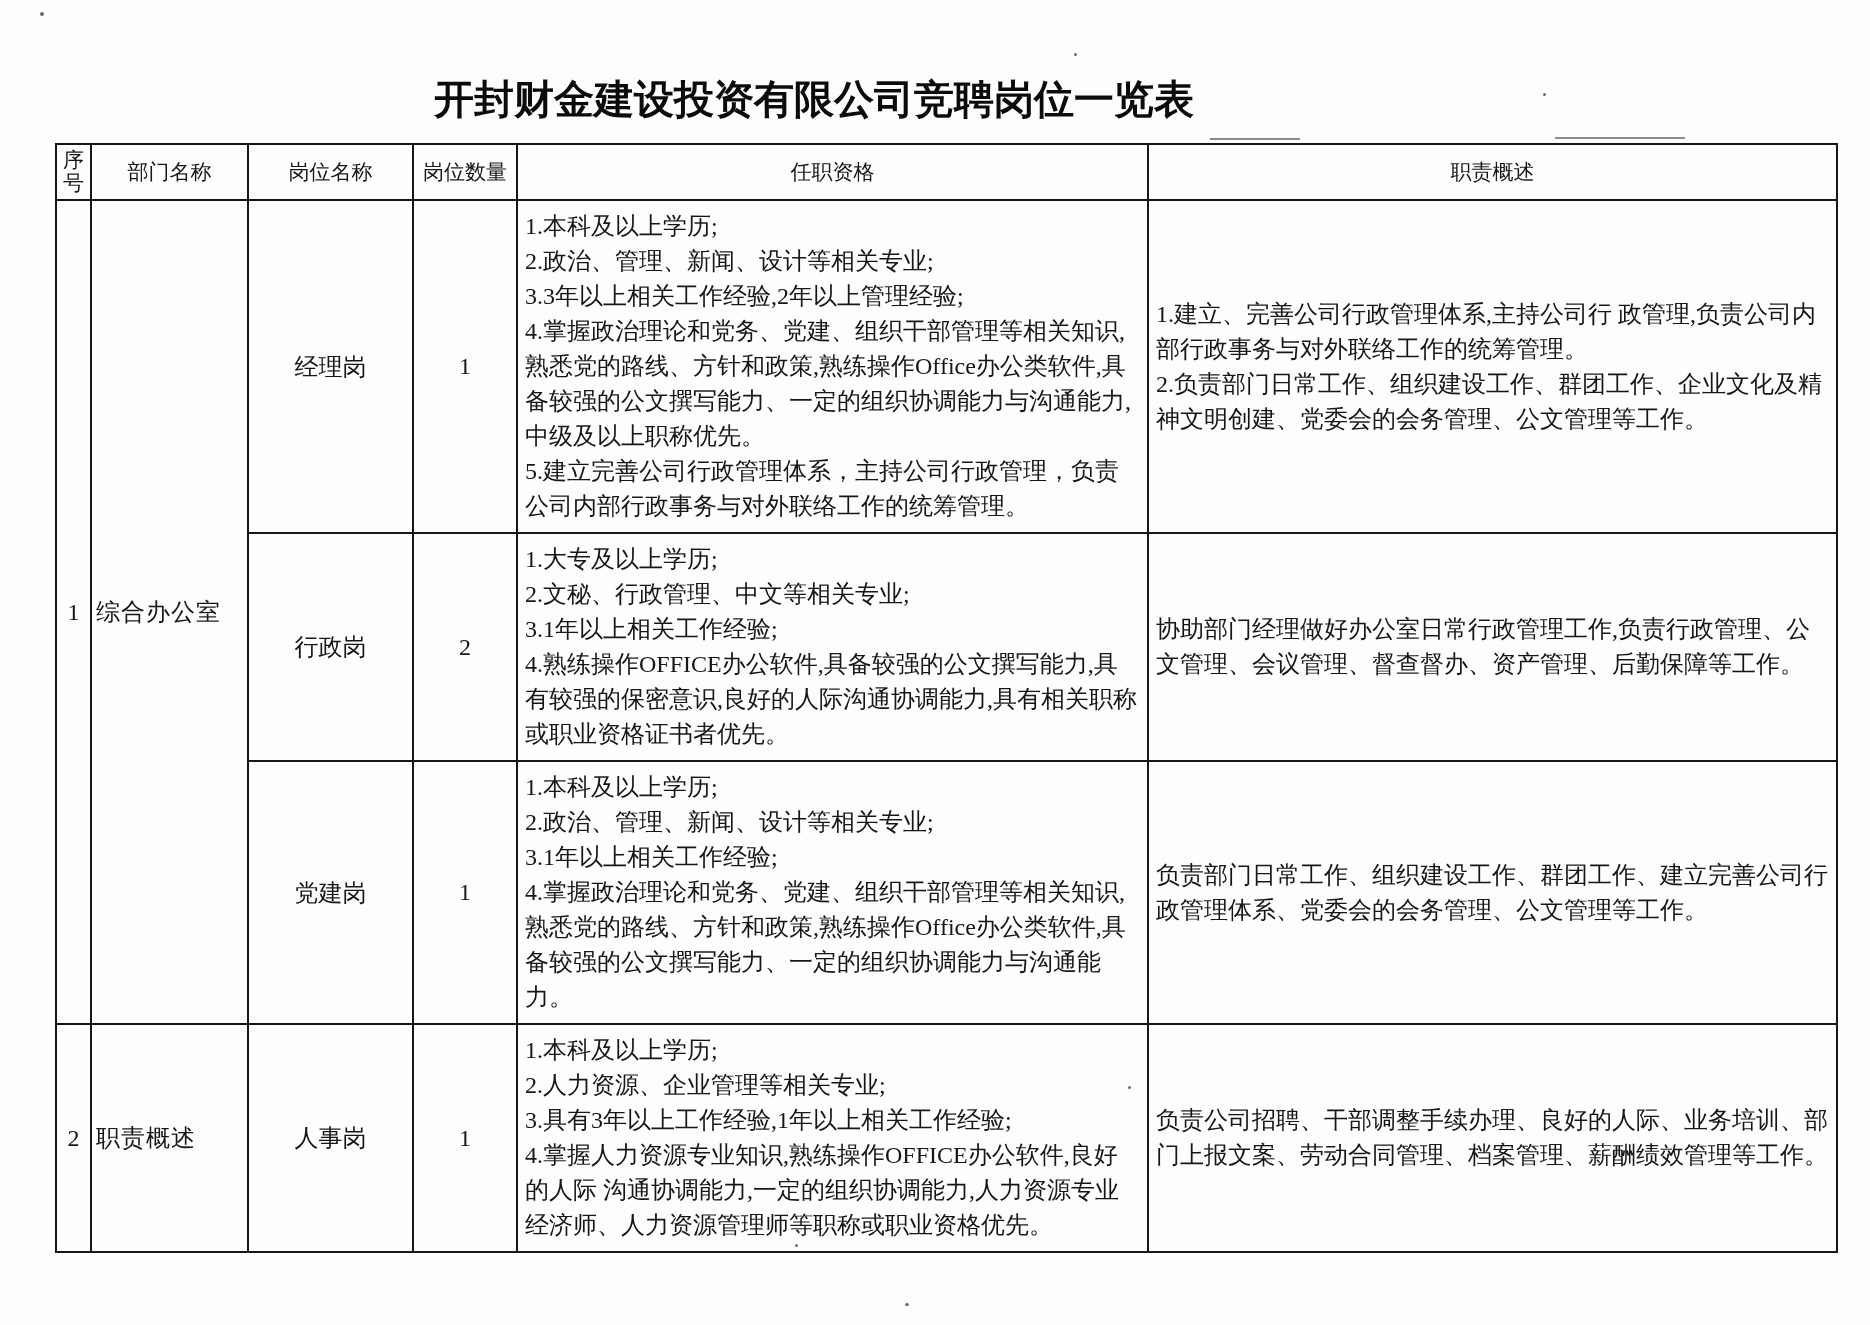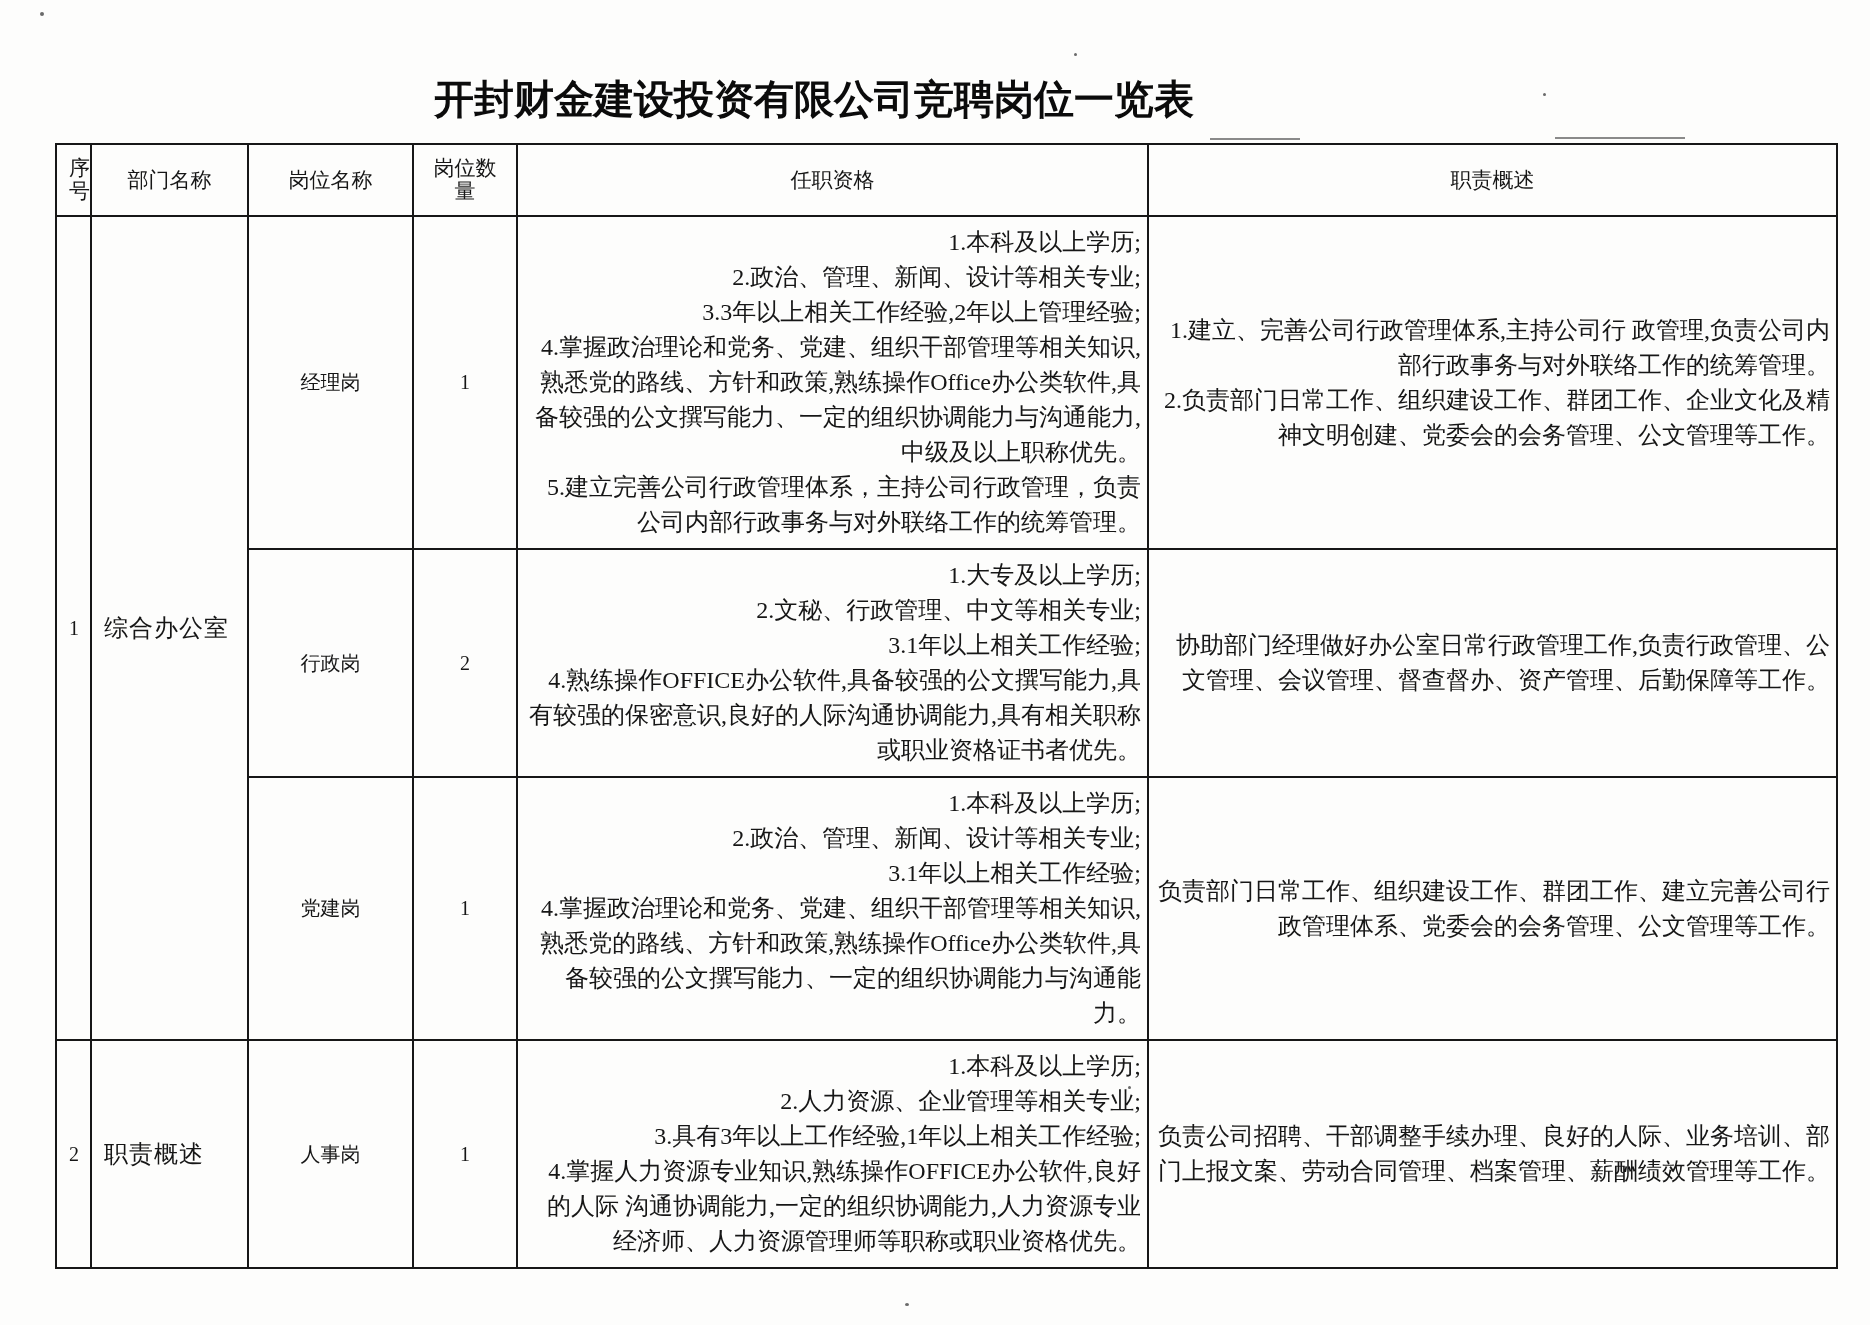--- a/index.html
+++ b/index.html
@@ -16,32 +16,32 @@
     color:#0b0b0b;white-space:nowrap;
   }
   .tbl-wrap{position:absolute;left:55px;top:143px;}
   table{
     border-collapse:collapse;table-layout:fixed;
     width:1781px;
   }
   td,th{
     border:2px solid #171717;
     vertical-align:middle;
-    padding:12px;
+    padding:4px;
     font-weight:normal;
     overflow:hidden;
   }
   tr.hdr th{
     height:23px;font-size:21px;line-height:23px;text-align:center;
     font-family:"Liberation Serif","DejaVu Serif",serif;
   }
-  .c-center{text-align:center;font-size:20px;}
+  .c-center{text-align:center;font-size:24px;}
   .c-dept{font-size:24px;letter-spacing:1px;}
   .c-text{
-    text-align:right;font-size:24px;line-height:35px;
+    text-align:left;font-size:24px;line-height:35px;
     padding:8px 6px 8px 7px;white-space:pre-line;
     word-break:break-all;
   }
   .r1{height:329px;}
   .r2{height:211px;}
   .r3{height:249px;}
   .r4{height:213px;}
   .speck{position:absolute;background:#6a6a6a;border-radius:50%;}
   .smudge{position:absolute;background:#8a8a8a;height:2px;}
 </style>

